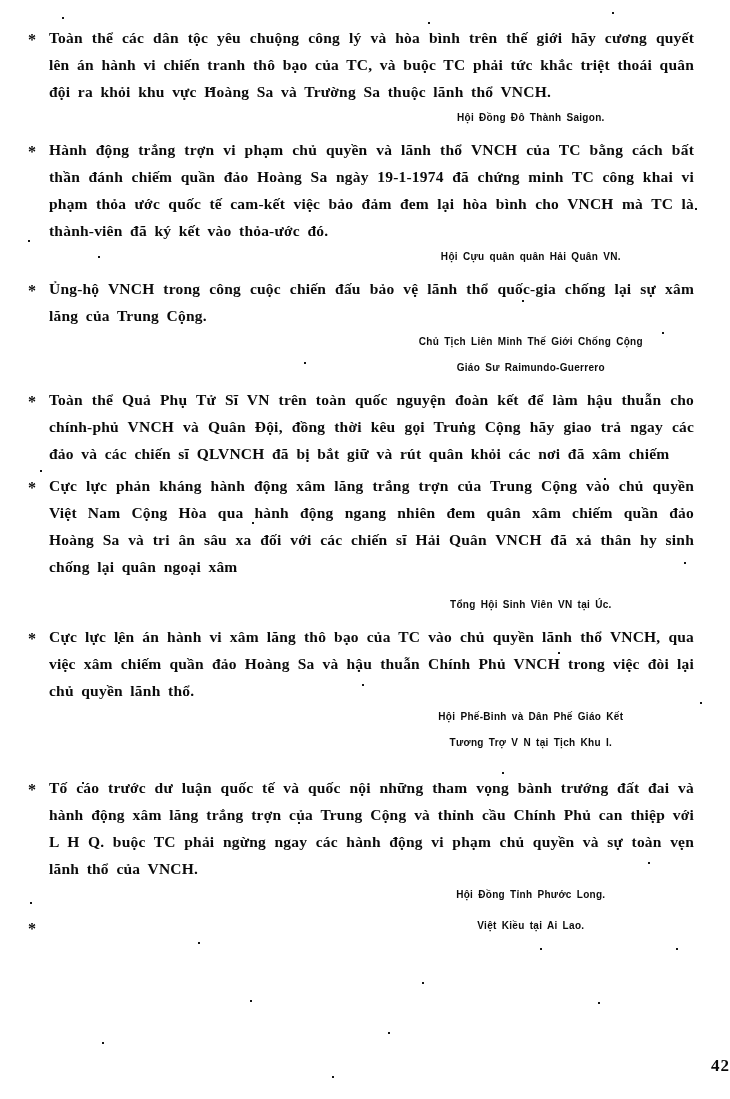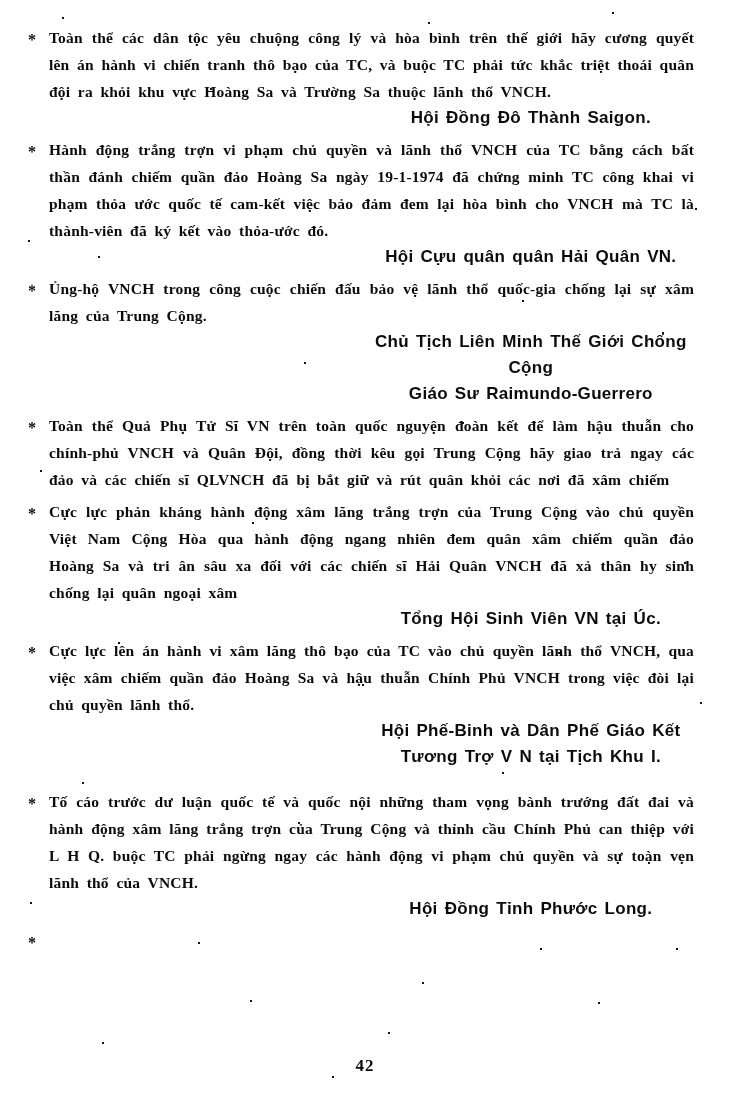--- a/index.html
+++ b/index.html
@@ -38,34 +38,34 @@
     position: absolute;
     left: 0;
     top: 2px;
     font-size: 16px;
   }
   .attribution {
     width: 47%;
     margin-left: 52%;
     text-align: center;
     font-family: "Liberation Sans", sans-serif;
-    font-size: 17px;
+    font-size: 10px;
     font-weight: bold;
     line-height: 26px;
     letter-spacing: 0.3px;
     word-spacing: 2px;
   }
   .entry-6 { margin-bottom: 18px; }
-  .entry-5 .attribution { margin-top: 0; }
+  .entry-5 .attribution { margin-top: 12px; }
   .page-number {
     position: absolute;
     top: 1056px;
     left: 0;
     width: 100%;
-    text-align: center;
+    text-align: right;
     font-size: 17px;
     font-weight: bold;
     letter-spacing: 1px;
   }
   
   .noise {
     position: absolute;
     top: 0; left: 0;
     width: 2px; height: 2px;
     background: transparent;
@@ -149,17 +149,20 @@
     </div>
     <div class="attribution">
       <div>Hội Đồng Tỉnh Phước Long.</div>
     </div>
   </div>
 
   <div class="entry entry-8">
     <div class="statement">
       <span class="bullet">*</span>
     </div>
+    <div class="attribution">
+      <div>Việt Kiều tại Ai Lao.</div>
+    </div>
   </div>
 
   <div class="page-number">42</div>
 
 </div>
 
 </body></html>

